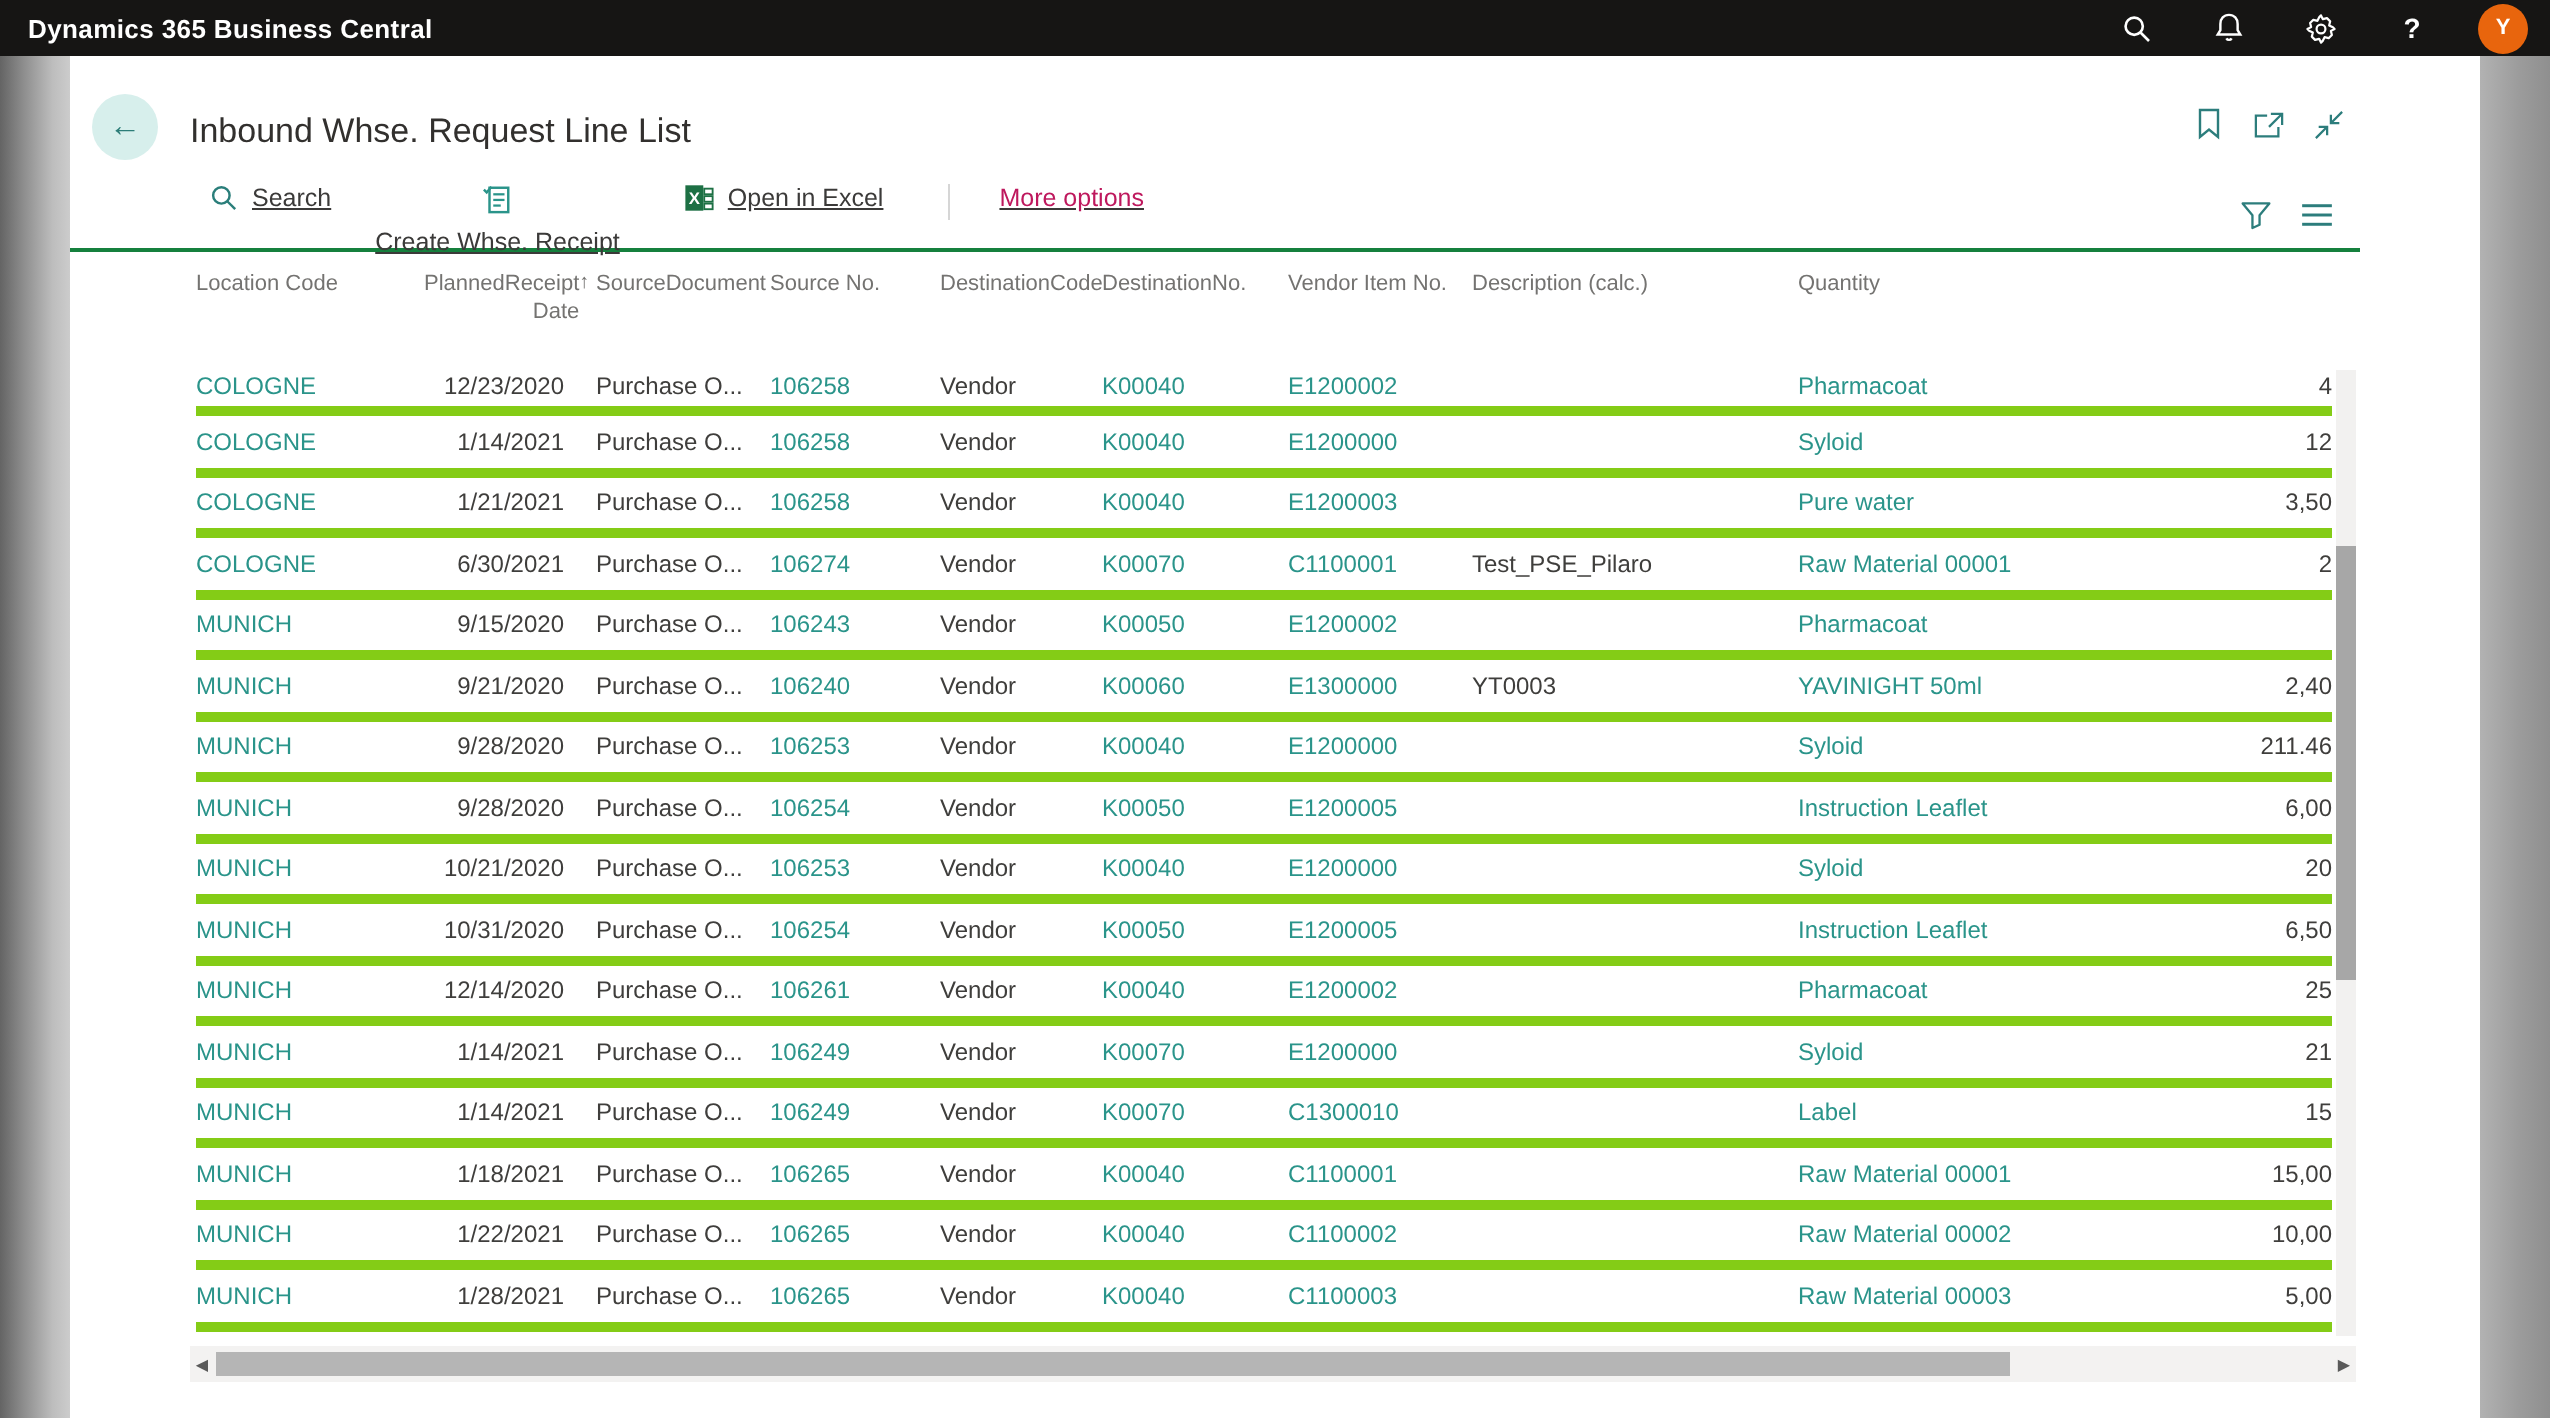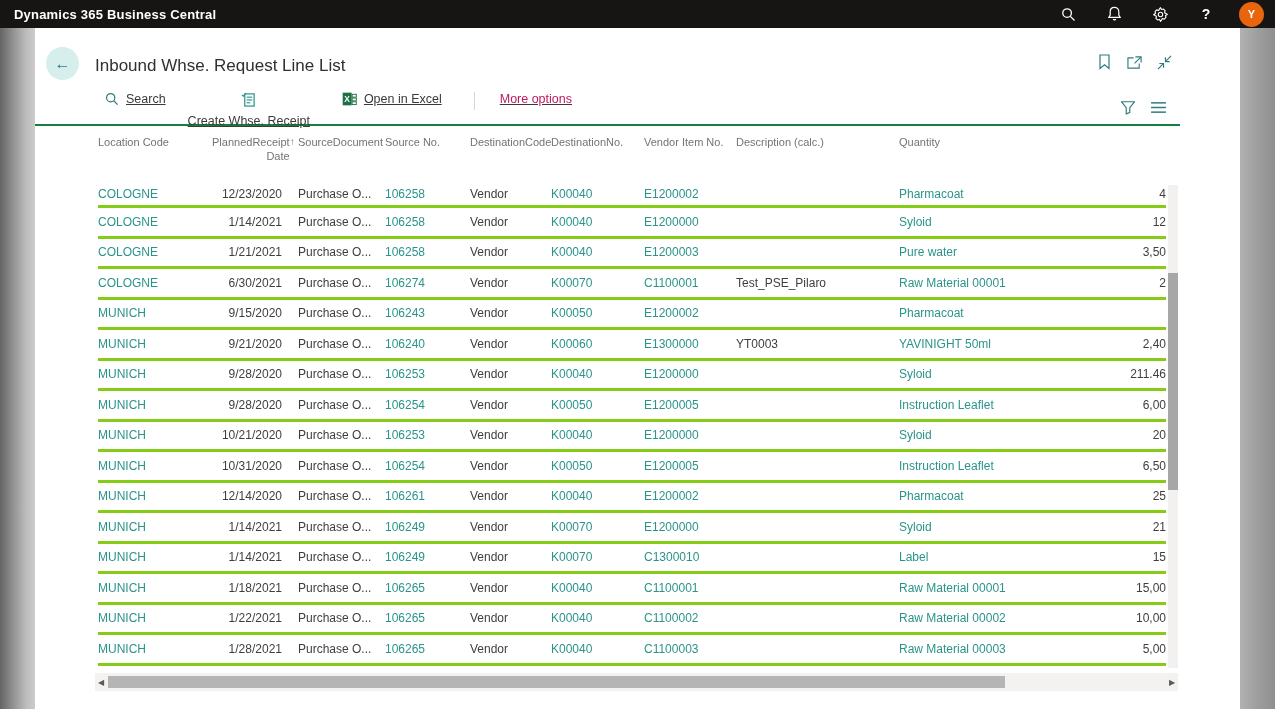--- a/index.html
+++ b/index.html
@@ -51,21 +51,21 @@
     grid-template-columns:112px 72px 103px 85px 81px 93px 92px 163px 200px 67px; }
   .table-header { position:absolute; left:63px; top:107px; width:1068px; height:48px; }
   .hcell { display:flex; flex-direction:row; justify-content:flex-start; padding-bottom:5px;
     font-size:11px; color:#747371; line-height:14px; }
   .hcell.right { text-align:right; }
   .hcell.c1, .hcell.c2 { padding-left:2px; }
   .hcell.c2, .tcell.c2 { padding-left:16px; }
   .sort-arrow { font-size:10px; color:#747371; }
 
   .table-body { position:absolute; left:63px; top:155px; width:1068px; }
-  .trow { height:30.5px; border-bottom:3px solid #84cc16; align-items:center; font-size:12px; color:#3f3e3c; cursor:pointer; }
+  .trow { height:30.5px; border-bottom:5px solid #84cc16; align-items:center; font-size:12px; color:#3f3e3c; cursor:pointer; }
   .trow.clipped { height:25px; }
   .tcell { overflow:hidden; white-space:nowrap; }
   .tcell.right { text-align:right; }
   .tcell.link { color:#2a948a; }
   .table-bottom-line { position:absolute; left:63px; top:638px; width:1068px; height:0; }
 
   
   .v-scroll { position:absolute; left:1133px; top:157px; width:10px; height:483px; background:#f2f1f0; }
   .v-thumb { position:absolute; left:0; top:88px; width:10px; height:217px; background:#a7a7a7; }
 

